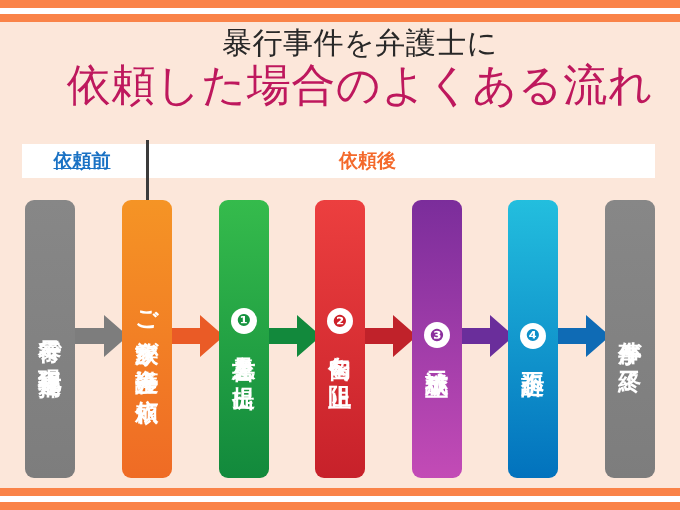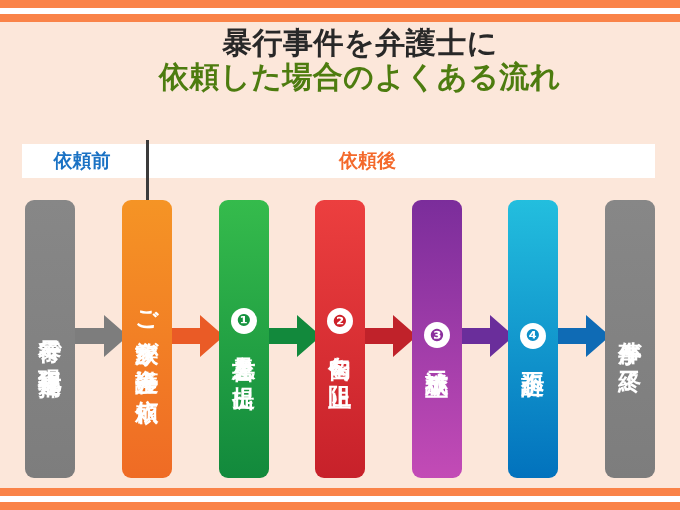--- a/index.html
+++ b/index.html
@@ -46,31 +46,31 @@
   .title-block {
     position: absolute;
     top: 26px;
     left: 0;
     width: 680px;
     text-align: center;
     line-height: 1.12;
   }
   .title-line {
     display: block;
-    font-weight: bold;
+    font-weight: normal;
     letter-spacing: 0.5px;
     padding-left: 40px;
   }
   .title-line-1 {
     font-size: 30px;
     color: #282828;
   }
   .title-line-2 {
-    font-size: 30px;
-    color: #4d7c0f;
+    font-size: 44px;
+    color: #be185d;
   }
 
   
   .phase-band {
     position: absolute;
     left: 22px;
     top: 144px;
     width: 633px;
     height: 34px;
     background: #ffffff;
@@ -81,20 +81,21 @@
     height: 34px;
     line-height: 34px;
     font-size: 19px;
     font-weight: bold;
     text-align: center;
   }
   .phase-before {
     left: 0px;
     width: 120px;
     color: #1a72c4;
+    text-decoration: underline;
   }
   .phase-after {
     left: 124px;
     width: 443px;
     color: #f4692b;
   }
   .phase-divider {
     position: absolute;
     left: 146px;
     top: 140px;

